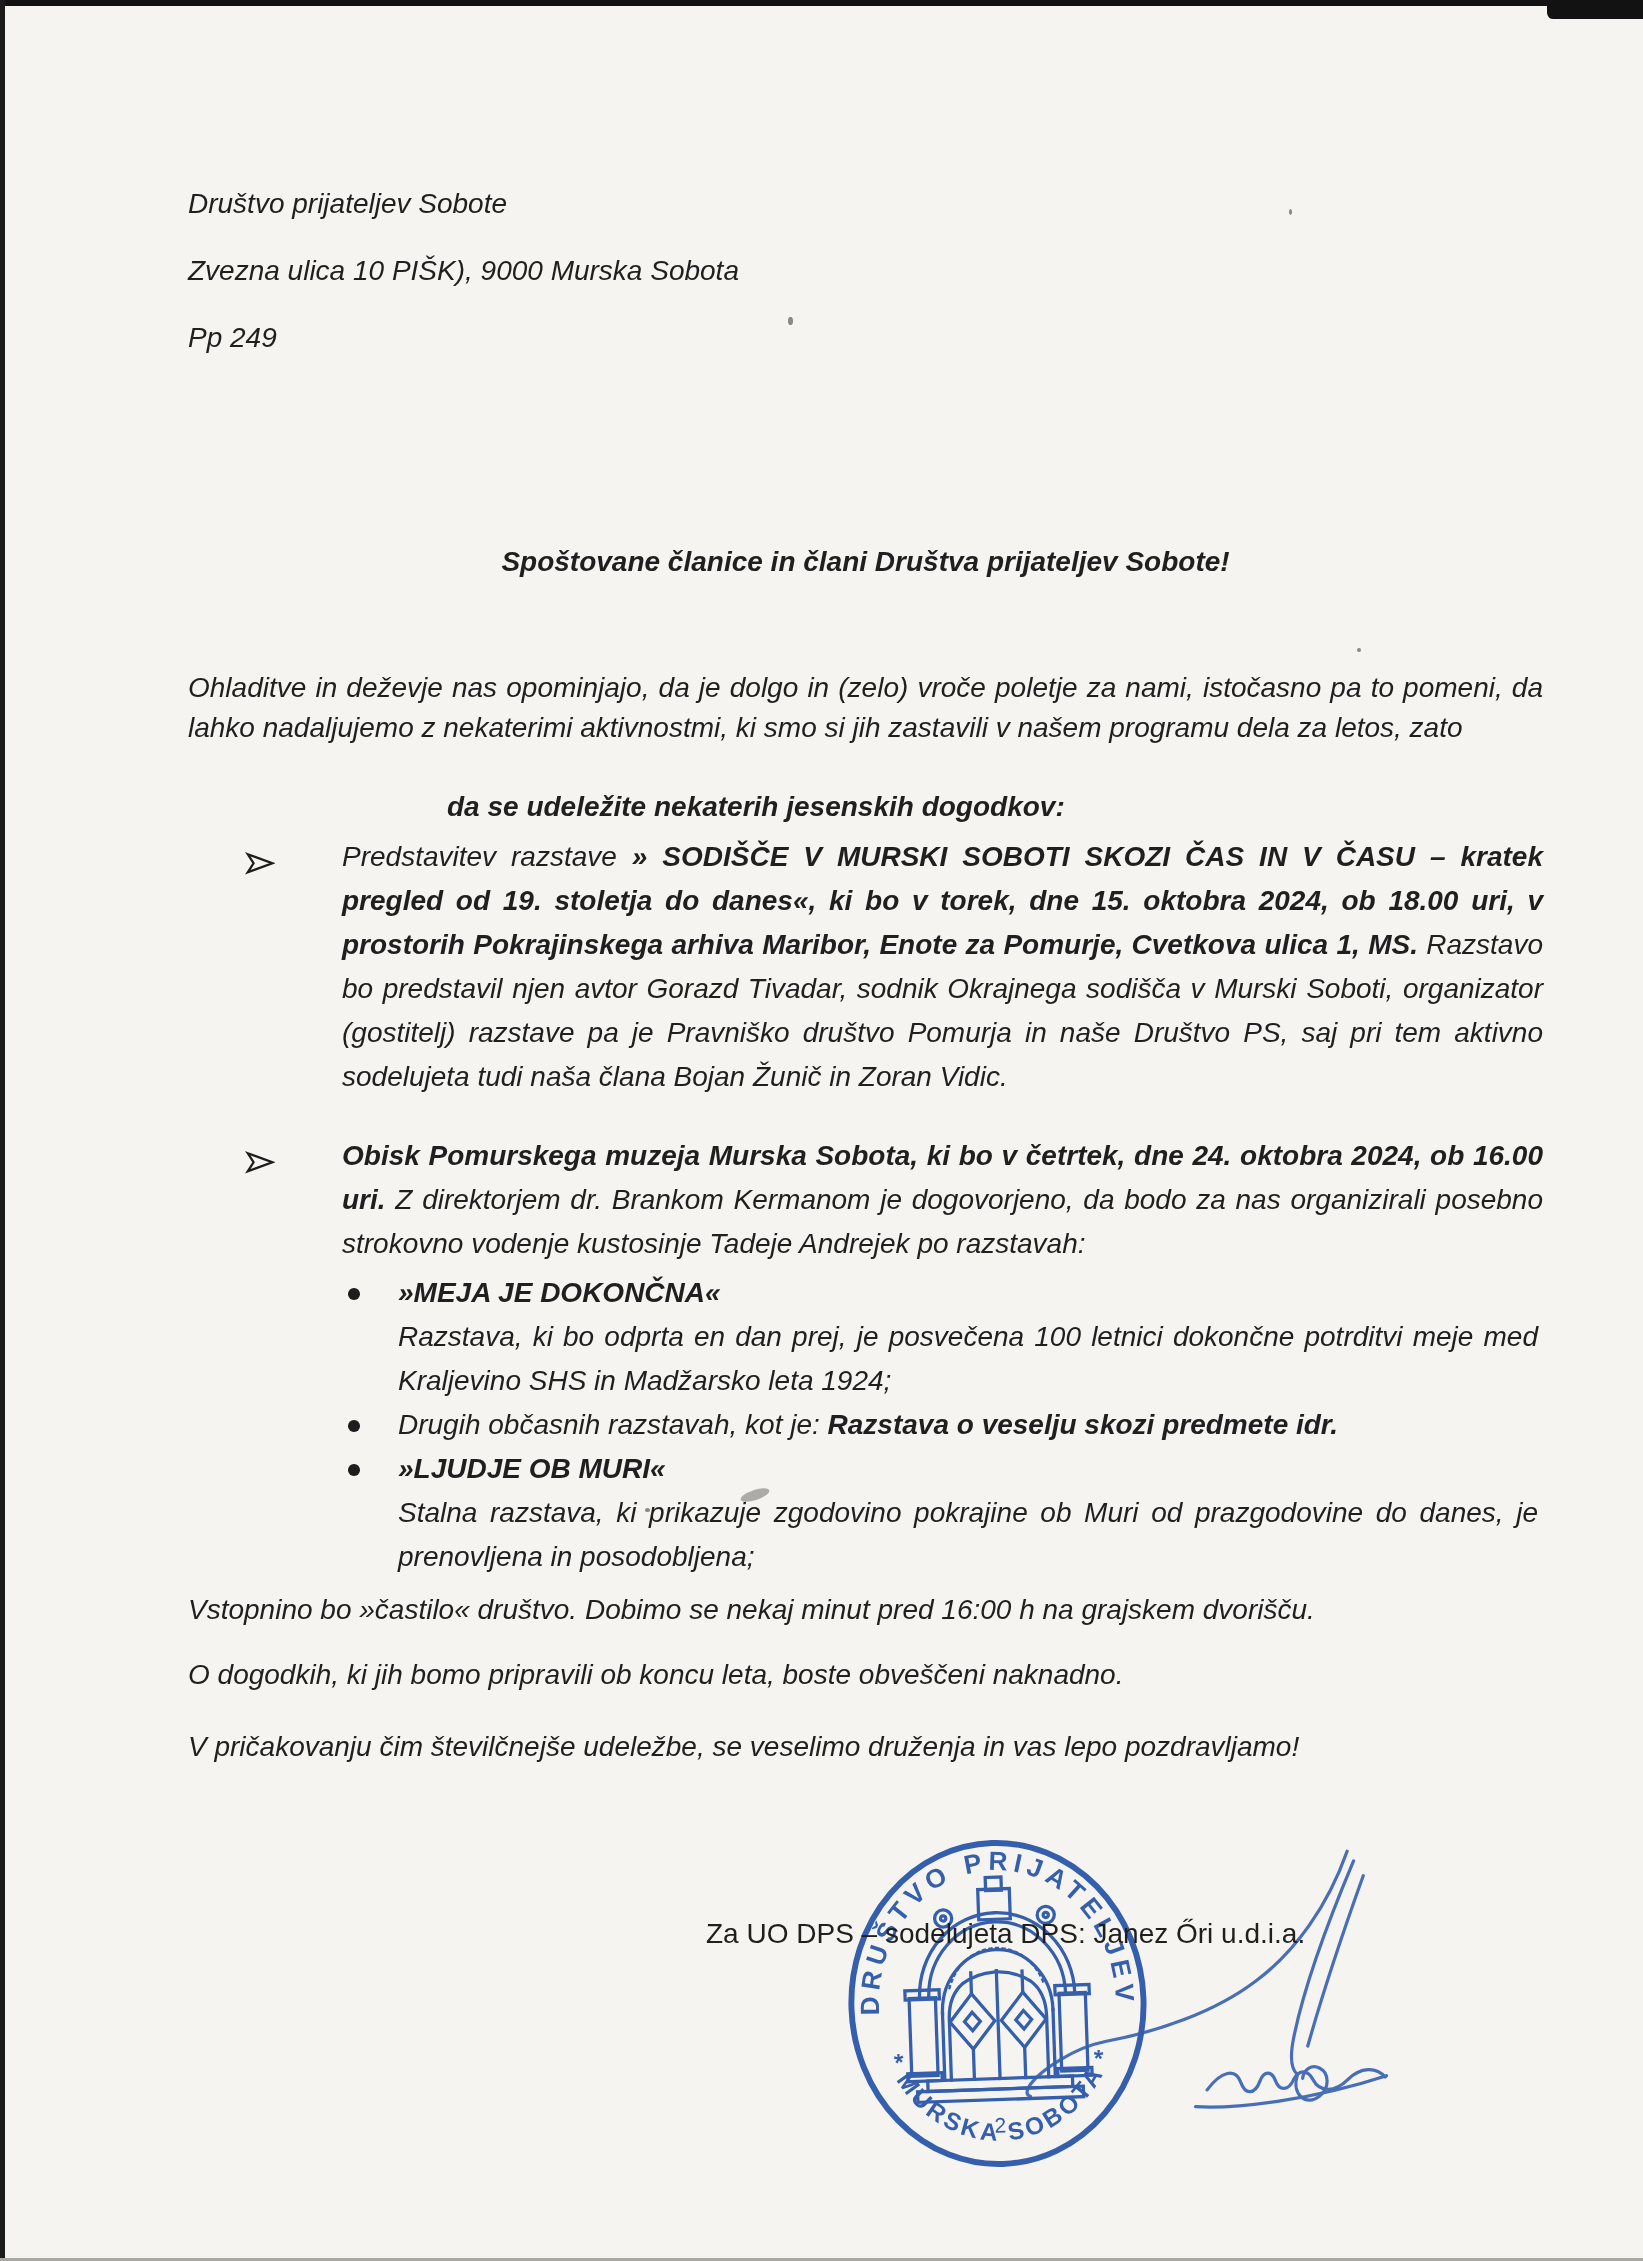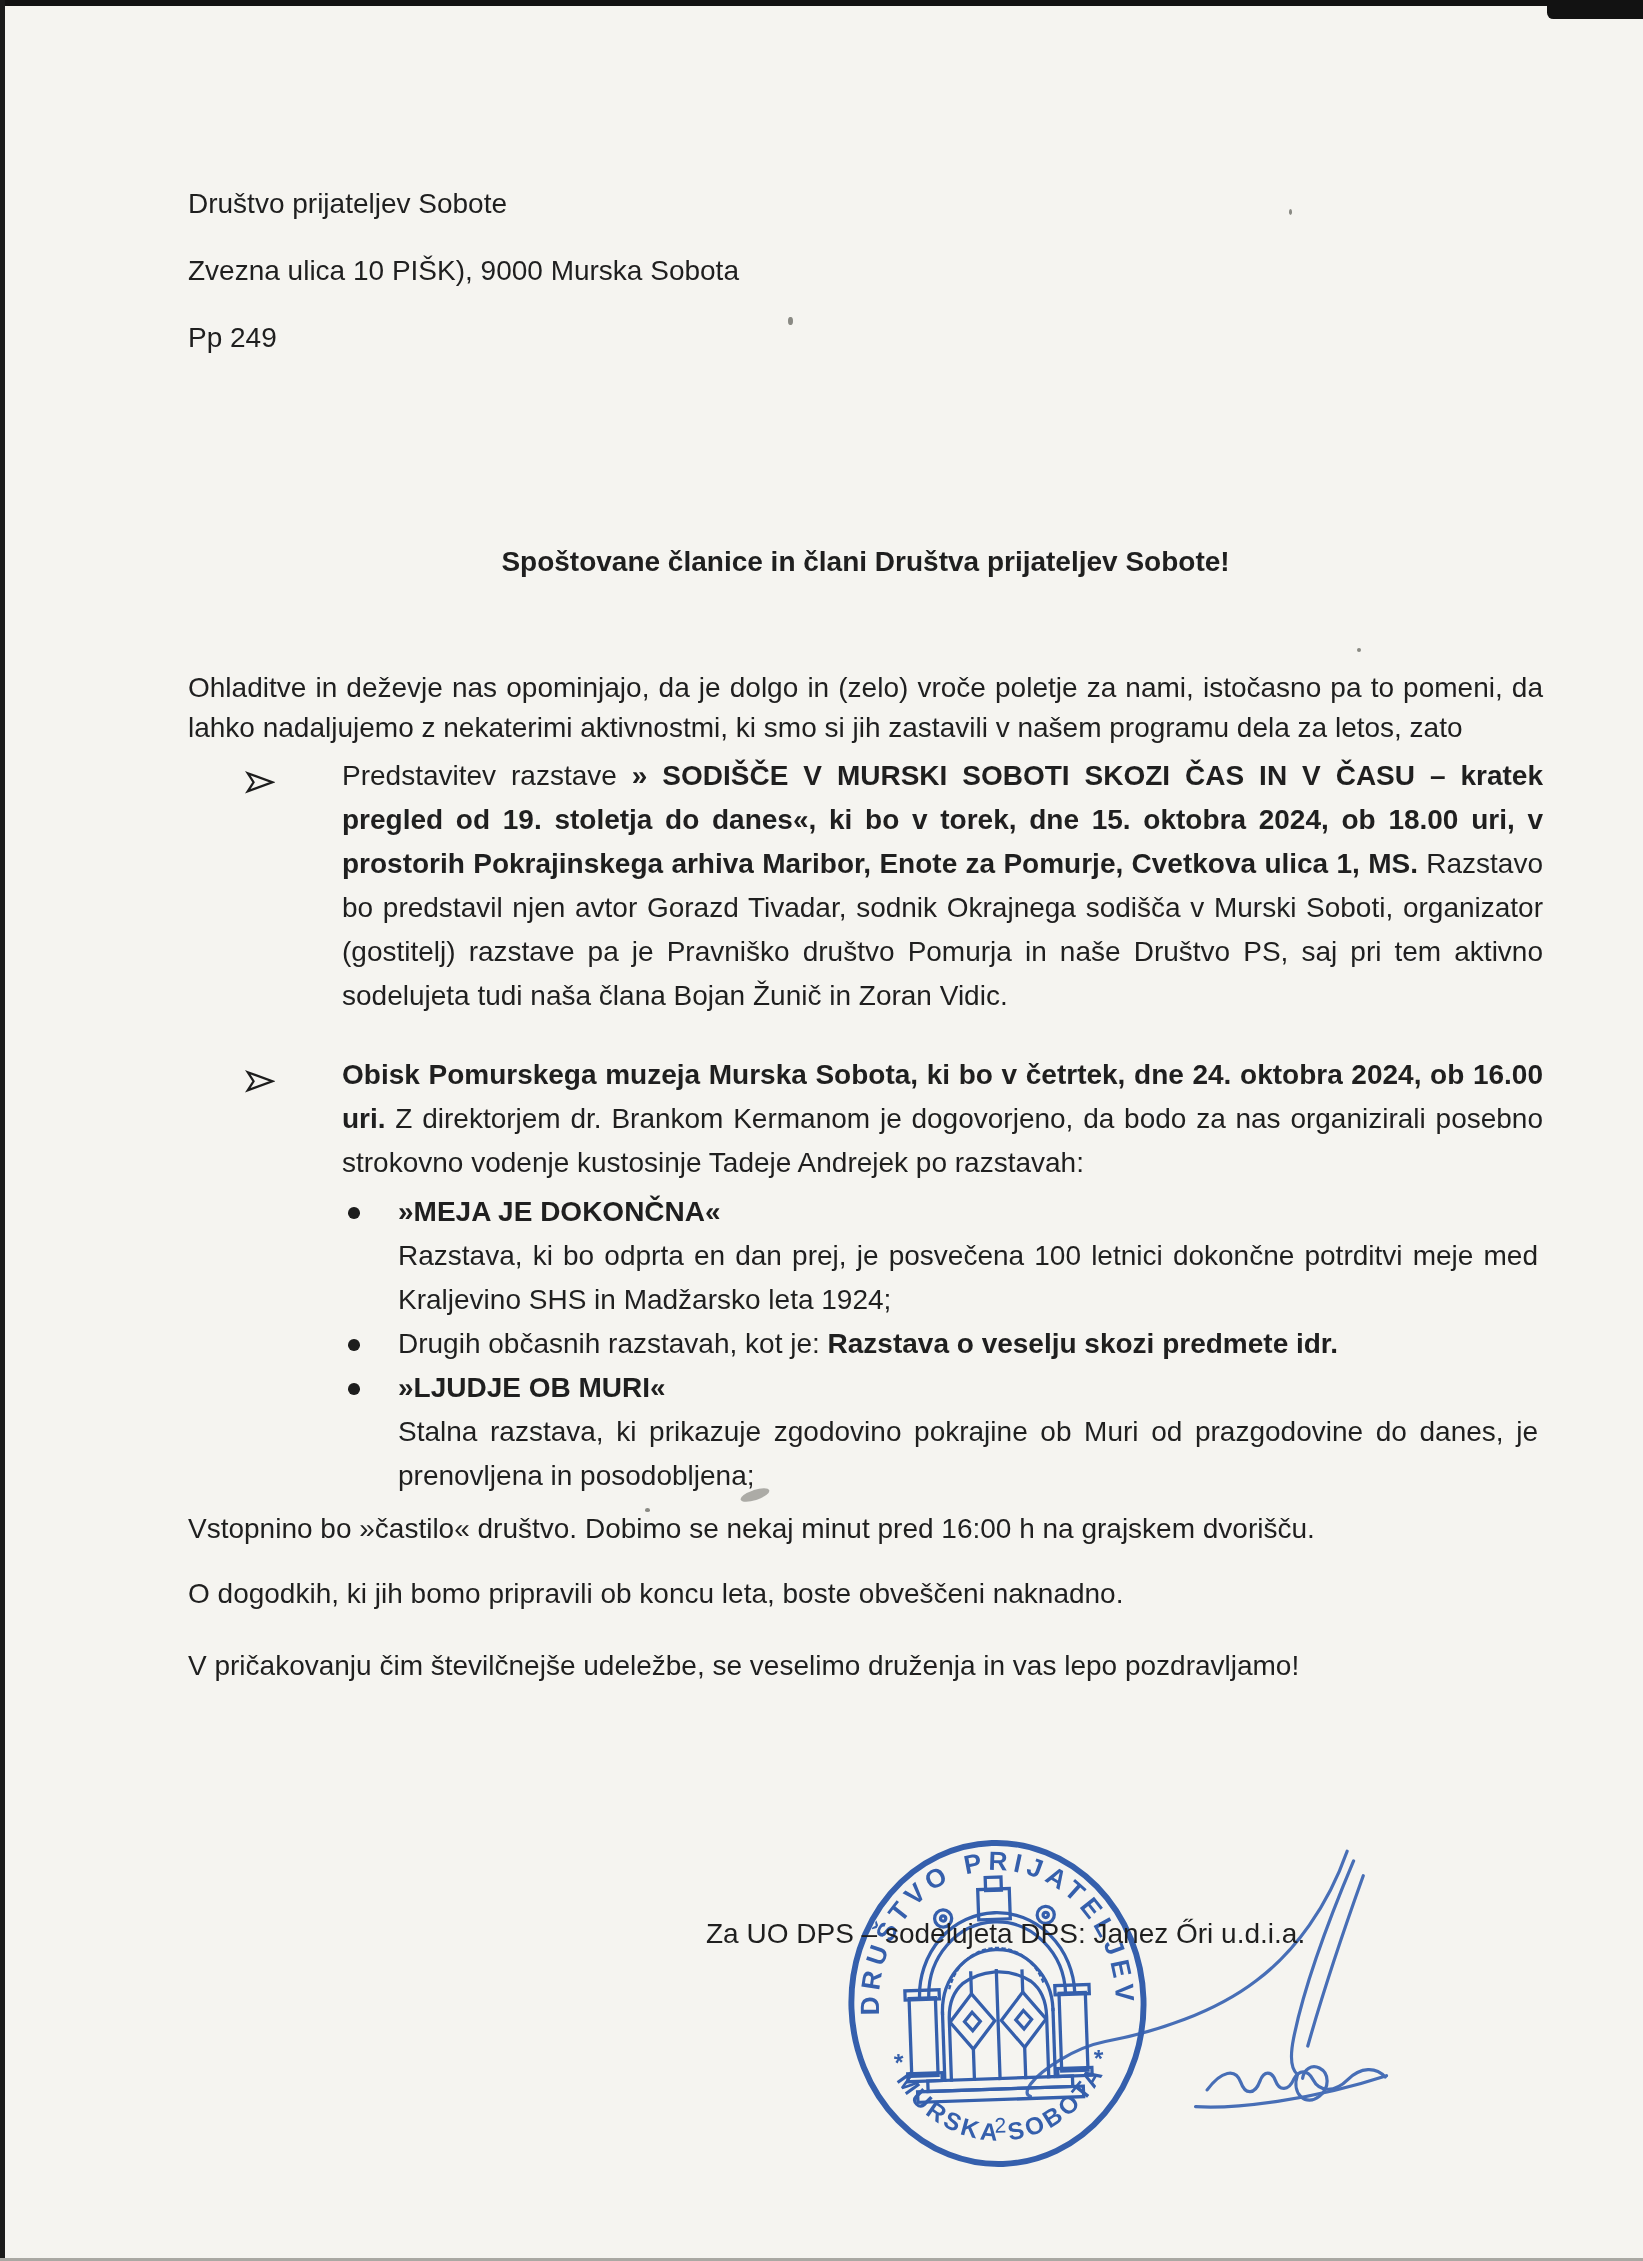--- a/index.html
+++ b/index.html
@@ -12,21 +12,21 @@
     overflow:hidden;
   }
   
   .edge-top{position:absolute;top:0;left:0;width:100%;height:5.8px;background:#121212;}
   .edge-left{position:absolute;top:0;left:0;width:5.2px;height:100%;background:#1b1b1b;}
   .edge-bottom{position:absolute;bottom:0;left:0;width:100%;height:2.6px;background:#a9a8a3;}
   .corner-blob{position:absolute;top:0;right:0;width:97px;height:19.3px;background:#121212;border-bottom-left-radius:6.4px;}
   .speck{position:absolute;border-radius:50%;background:#8a8a84;}
   .smudge{position:absolute;width:30px;height:10.3px;background:#6f6f6a;border-radius:50%;transform:rotate(-18deg);opacity:.55;}
 
-  .content{padding:182px 101px 0 188px;font-size:28px;line-height:44px;}
+  .content{padding:182px 101px 0 188px;font-size:28px;line-height:44px;font-style:italic;}
   .sender p{margin:0 0 23px 0;}
   .salutation{margin:180px 0 0 0;text-align:center;font-weight:700;}
   .intro{margin:84px 0 0 0;line-height:40px;text-align:justify;}
   .invite{margin:13px 0 0 0;text-align:center;font-weight:700;position:relative;left:-71px;}
   .invite .u{text-decoration:underline;text-underline-offset:6.4px;text-decoration-thickness:2.6px;}
   .invite-sub{margin:37px 0 0 259px;font-weight:700;}
 
   ul.events{list-style:none;margin:6.4px 0 0 0;padding:0;font-size:28px;line-height:44px;}
   ul.events > li{position:relative;padding-left:106px;}
   ul.events > li + li{margin-top:35px;}
@@ -58,20 +58,21 @@
       <p>Društvo prijateljev Sobote</p>
       <p>Zvezna ulica 10 PIŠK), 9000 Murska Sobota</p>
       <p>Pp 249</p>
     </div>
 
     <p class="salutation">Spoštovane članice in člani Društva prijateljev Sobote!</p>
 
     <p class="intro">Ohladitve in deževje nas opominjajo, da je dolgo in (zelo) vroče poletje za nami, istočasno pa to pomeni, da lahko nadaljujemo z nekaterimi aktivnostmi, ki smo si jih zastavili v našem programu dela za letos, zato</p>
 
 
+    <p class="invite-sub">da se udeležite nekaterih jesenskih dogodkov:</p>
 
     <ul class="events">
       <li>
         <span class="arrow-marker">
           <svg width="30" height="24.5" viewBox="0 0 46 38">
             <path d="M4 5 L42 19 L4 33 L13 19 Z" fill="#f5f4f0" stroke="#1d1d1d" stroke-width="3.5" stroke-linejoin="miter"></path>
             <path d="M4 33 L42 19 L21 26 Z" fill="#1d1d1d"></path>
           </svg>
         </span>
         <div class="li-text"><span>Predstavitev razstave </span><span class="b">» SODIŠČE V MURSKI SOBOTI SKOZI ČAS IN V ČASU – kratek pregled od 19. stoletja do danes«, ki bo v torek, dne 15. oktobra 2024, ob 18.00 uri, v prostorih Pokrajinskega arhiva Maribor, Enote za Pomurje, Cvetkova ulica 1, MS.</span><span> Razstavo bo predstavil njen avtor Gorazd Tivadar, sodnik Okrajnega sodišča v Murski Soboti, organizator (gostitelj) razstave pa je Pravniško društvo Pomurja in naše Društvo PS, saj pri tem aktivno sodelujeta tudi naša člana Bojan Žunič in Zoran Vidic.</span></div>

